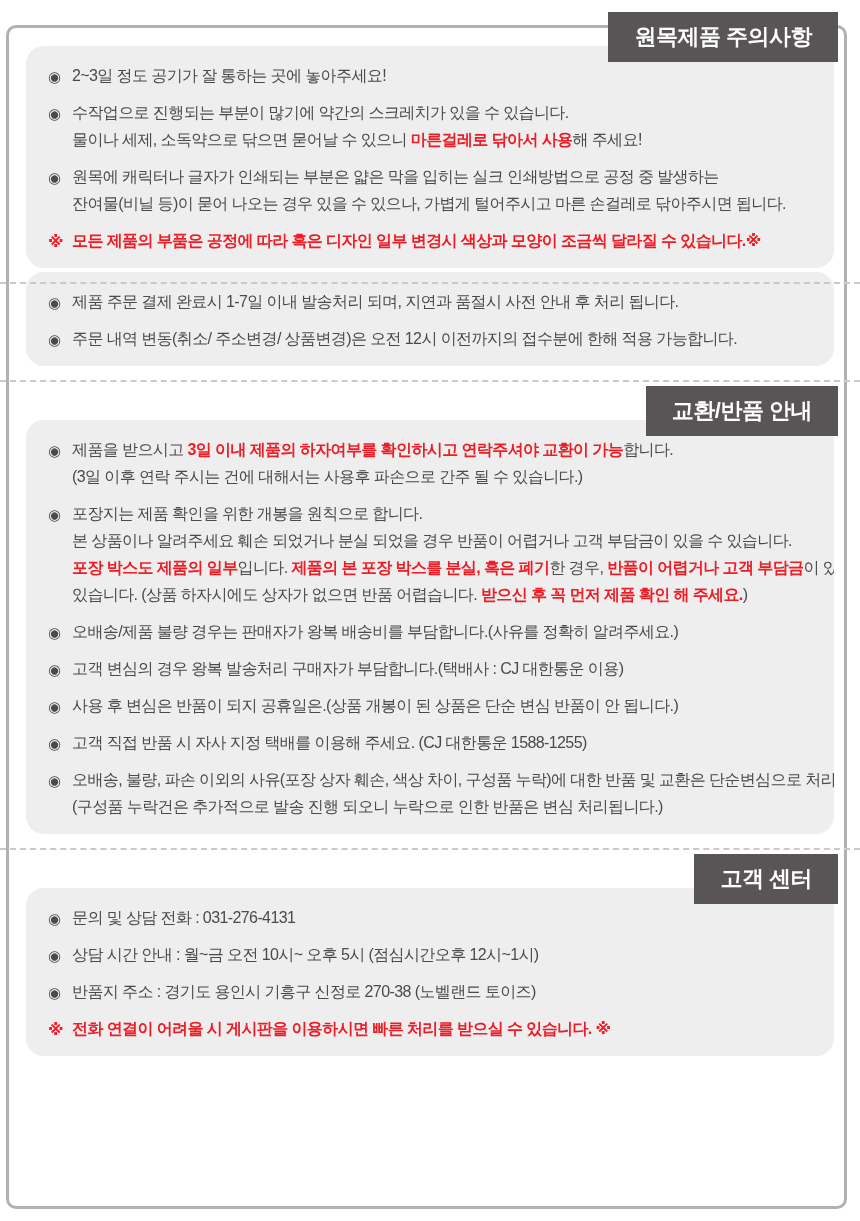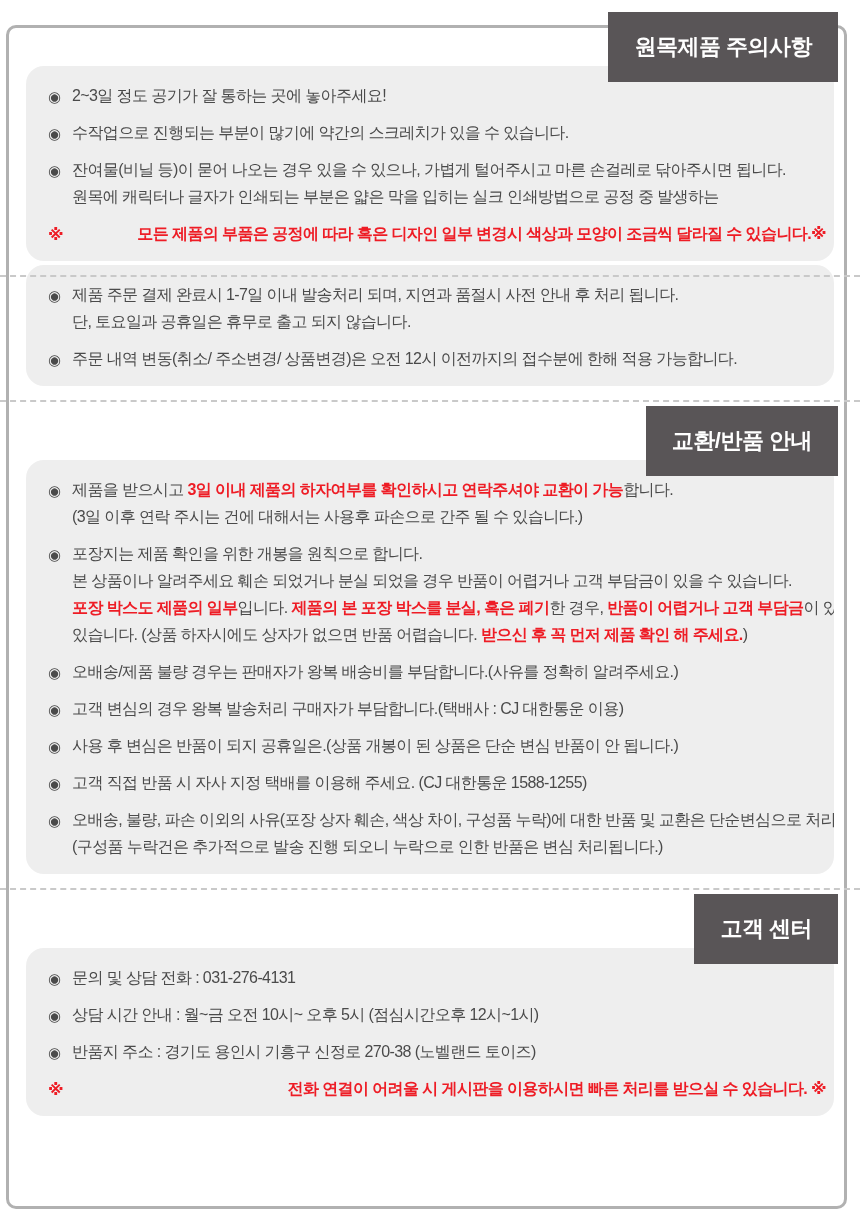--- a/index.html
+++ b/index.html
@@ -40,21 +40,21 @@
     margin-left:auto;
     margin-right:22px;
     position:relative;
     z-index:3;
     background:var(--tab-bg);
     color:#ffffff;
     font-size:22px;
     font-weight:bold;
     line-height:46px;
     height:46px;
-    padding:12px 26px;
+    padding:2px 26px;
     letter-spacing:-0.5px;
     white-space:nowrap;
   }
   .box{
     position:relative;
     z-index:1;
     background:var(--box-bg);
     border-radius:18px;
     margin:-16px 26px 0 26px;
     padding:16px 0 14px 0;
@@ -75,21 +75,21 @@
     top:1px;
     font-size:15px;
     line-height:27px;
     color:var(--text);
   }
   .note .marker{color:var(--red);font-weight:bold;font-size:16px;}
   .line{
     line-height:27px;
     white-space:nowrap;
   }
-  .note .line{color:var(--red);font-weight:bold;text-align:right;}
+  .note .line{color:var(--red);font-weight:bold;}
   .red{color:var(--red);font-weight:bold;}
   .dash{
     position:relative;
     z-index:2;
     border-top:2px dashed var(--dash);
     margin:14px 0 4px 0;
     width:100%;
   }
 </style>
 </head>
@@ -101,39 +101,39 @@
       <section class="section">
         <div class="tab">원목제품 주의사항</div>
         <div class="box">
           <div class="item">
             <span class="marker">◉</span>
             <div class="line"><span>2~3일 정도 공기가 잘 통하는 곳에 놓아주세요!</span></div>
           </div>
           <div class="item">
             <span class="marker">◉</span>
             <div class="line"><span>수작업으로 진행되는 부분이 많기에 약간의 스크레치가 있을 수 있습니다.</span></div>
-          </div>
-          <div class="item">
-            <span class="marker">◉</span>
+            <div class="line"><span>물이나 세제, 소독약으로 닦으면 묻어날 수 있으니 </span><span class="red">마른걸레로 닦아서 사용</span><span>해 주세요!</span></div>
+          </div>
+          <div class="item">
+            <span class="marker">◉</span>
+            <div class="line"><span>원목에 캐릭터나 글자가 인쇄되는 부분은 얇은 막을 입히는 실크 인쇄방법으로 공정 중 발생하는</span></div>
             <div class="line"><span>잔여물(비닐 등)이 묻어 나오는 경우 있을 수 있으나, 가볍게 털어주시고 마른 손걸레로 닦아주시면 됩니다.</span></div>
-            <div class="line"><span>원목에 캐릭터나 글자가 인쇄되는 부분은 얇은 막을 입히는 실크 인쇄방법으로 공정 중 발생하는</span></div>
           </div>
           <div class="item note">
             <span class="marker">※</span>
             <div class="line"><span class="red">모든 제품의 부품은 공정에 따라 혹은 디자인 일부 변경시 색상과 모양이 조금씩 달라질 수 있습니다.※</span></div>
           </div>
         </div>
       </section>
       <div class="dash"></div>
       <section class="section">
         <div class="box">
           <div class="item">
             <span class="marker">◉</span>
             <div class="line"><span>제품 주문 결제 완료시 1-7일 이내 발송처리 되며, 지연과 품절시 사전 안내 후 처리 됩니다.</span></div>
-            <div class="line"><span>단, 토요일과 공휴일은 휴무로 출고 되지 않습니다.</span></div>
           </div>
           <div class="item">
             <span class="marker">◉</span>
             <div class="line"><span>주문 내역 변동(취소/ 주소변경/ 상품변경)은 오전 12시 이전까지의 접수분에 한해 적용 가능합니다.</span></div>
           </div>
         </div>
       </section>
       <div class="dash"></div>
       <section class="section">
         <div class="tab">교환/반품 안내</div>

